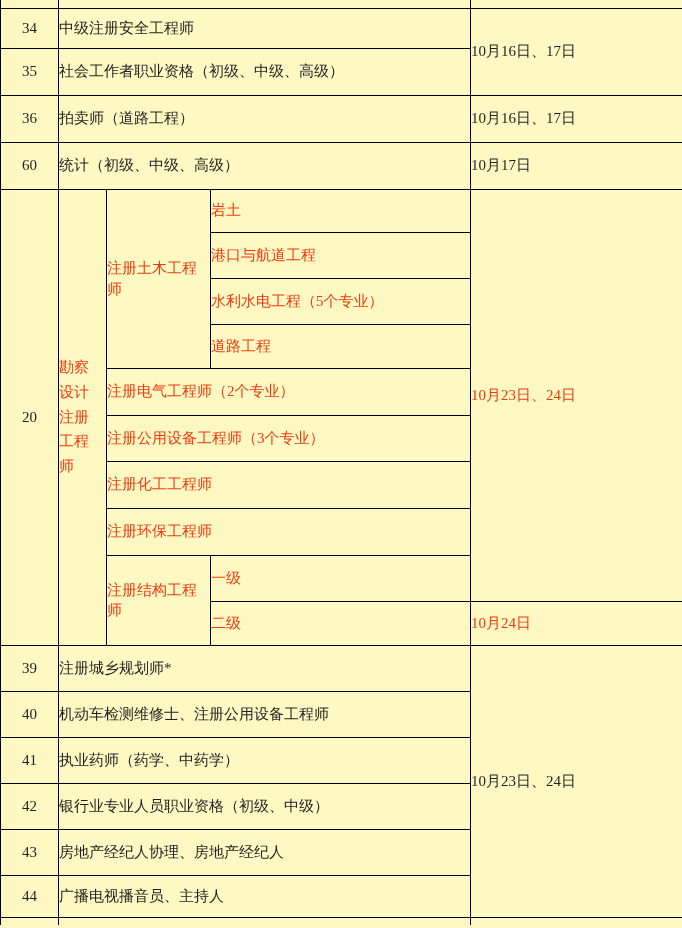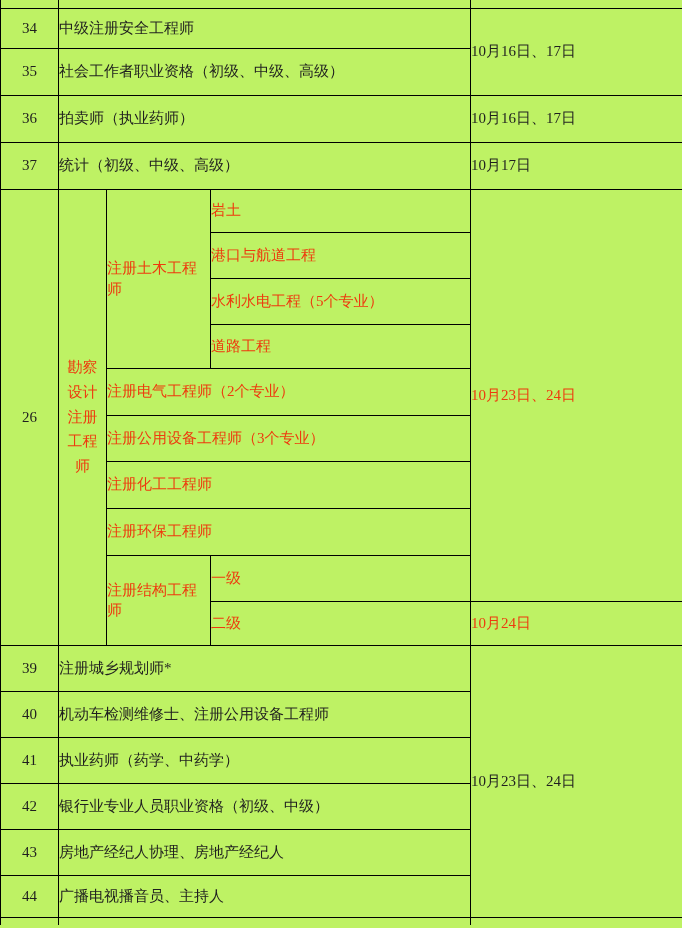--- a/index.html
+++ b/index.html
@@ -1,19 +1,19 @@
 <!DOCTYPE html>
 <html><head>
 <meta charset="utf-8">
 <style>
   html,body{margin:0;padding:0;background:#ffffff;}
   .page{
     position:relative;
     width:682px;height:928px;
-    background:#bef264;
+    background:#fef9c3;
     overflow:hidden;
     font-family:"Liberation Serif","DejaVu Serif",serif;
     color:#1f1f1f;
   }
   table.sched{
     border-collapse:collapse;
     table-layout:fixed;
     width:682px;
   }
   table.sched td{
@@ -24,21 +24,21 @@
     overflow:hidden;
     padding:0;
   }
   tr.clip-top td{border-top:none;}
   tr.clip-bottom td{border-bottom:none;}
   td.num{text-align:center;font-size:14px;}
   td.name{padding-left:10px;margin-top:24px;}
   td.mid{padding-left:7px;line-height:1.75;margin-left:28px;}
   td.sub{padding-left:8px;margin-top:7px;}
   td.date{padding-left:8px;}
-  td.cat{text-align:center;}
+  td.cat{text-align:left;}
   .cat-text{white-space:pre-line;line-height:1.65;}
   .red{color:#ee3a0e;}
 </style>
 </head>
 <body>
 
 <div class="page">
   <table class="sched">
     <colgroup>
       <col style="width:58px">
@@ -61,32 +61,32 @@
       <td class="date" rowspan="2">10月16日、17日</td>
     </tr>
 
     <tr style="height:47px">
       <td class="num">35</td>
       <td class="name" colspan="3">社会工作者职业资格（初级、中级、高级）</td>
     </tr>
 
     <tr style="height:47px">
       <td class="num">36</td>
-      <td class="name" colspan="3">拍卖师（执业药师）</td>
+      <td class="name" colspan="3">拍卖师（道路工程）</td>
       <td class="date">10月16日、17日</td>
     </tr>
 
     <tr style="height:47px">
-      <td class="num">37</td>
+      <td class="num">60</td>
       <td class="name" colspan="3">统计（初级、中级、高级）</td>
       <td class="date">10月17日</td>
     </tr>
 
     <tr style="height:43px">
-      <td class="num" rowspan="10">26</td>
+      <td class="num" rowspan="10">20</td>
       <td class="cat" rowspan="10">
         <span class="cat-text red">勘察
 设计
 注册
 工程
 师</span>
       </td>
       <td class="mid red" rowspan="4">注册土木工程师</td>
       <td class="sub red">岩土</td>
       <td class="date red" rowspan="9">10月23日、24日</td>

